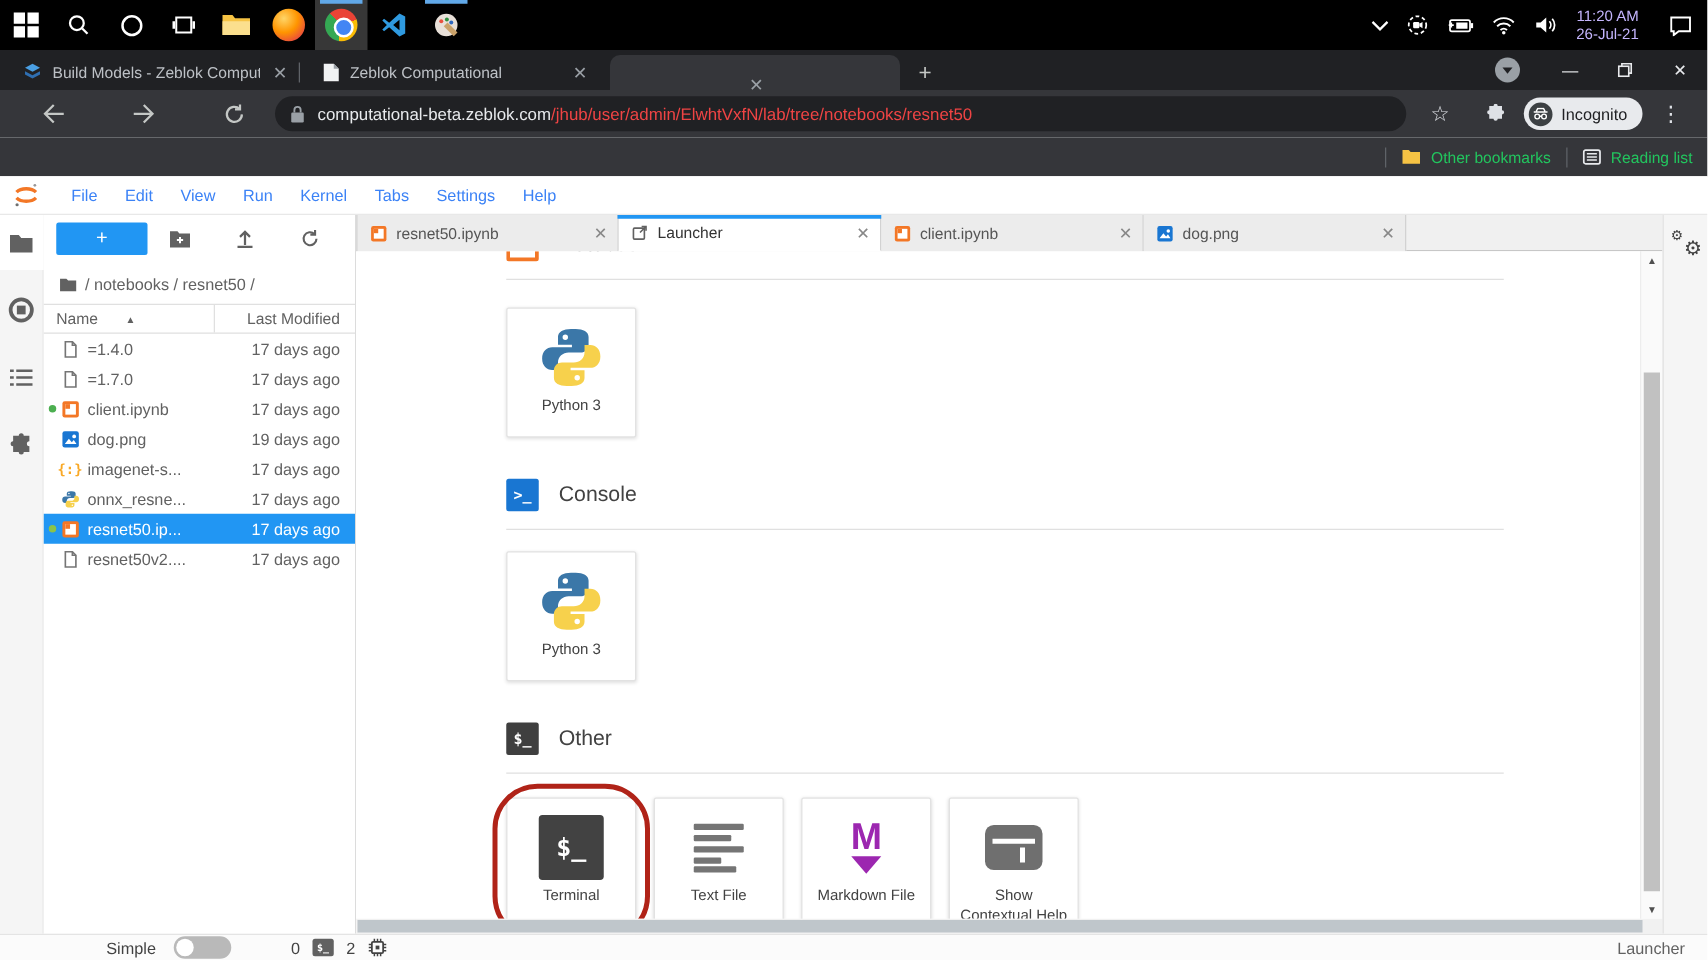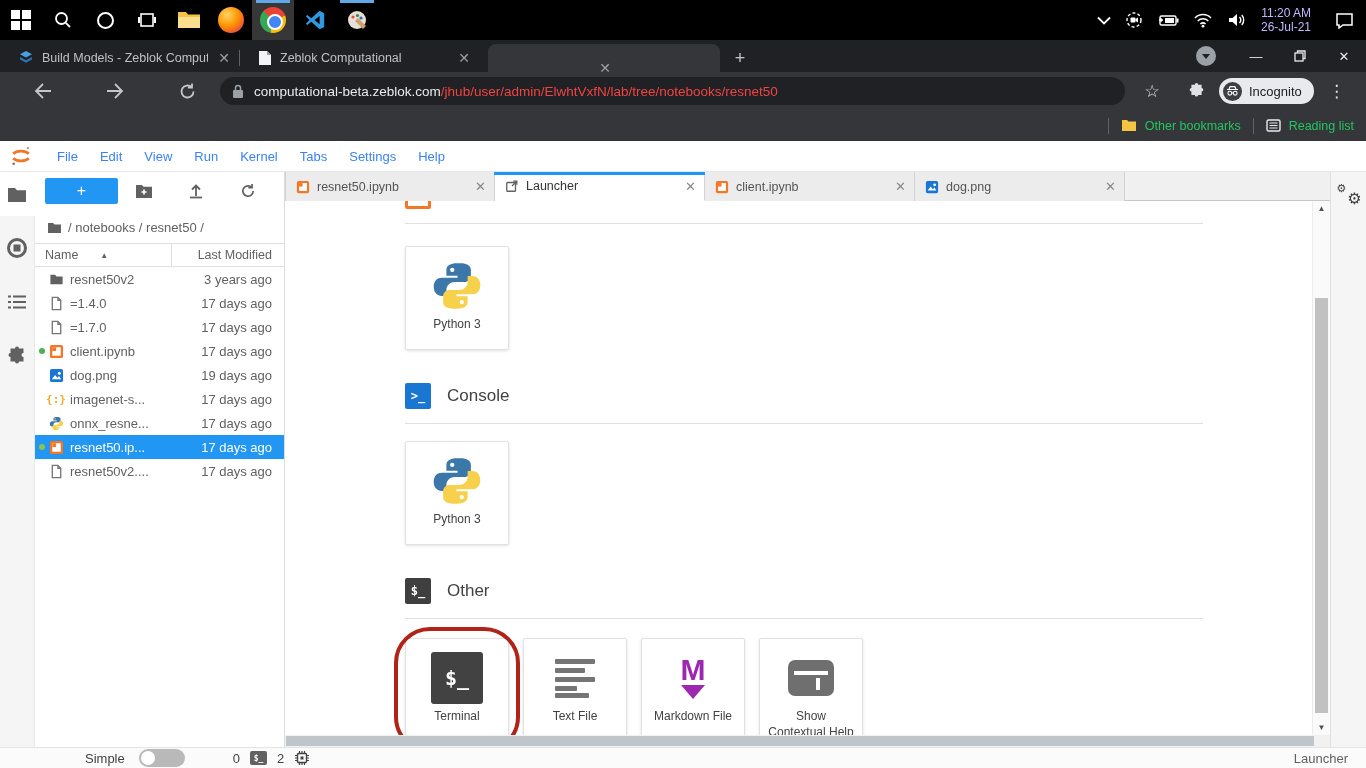--- a/index.html
+++ b/index.html
@@ -460,30 +460,20 @@
           <span>/ notebooks / resnet50 /</span>
         </div>
         <div class="listhead">
           <span class="lh-name">
             <span>Name</span>
             <span class="sortcaret">▲</span>
           </span>
           <span class="lh-mod">Last Modified</span>
         </div>
 
-        <div class="frow">
-          <span class="dot"></span>
-          <span class="ficon">
-              <svg width="15" height="15">
-                <use href="#sym-folder"></use>
-              </svg>
-            </span>
-          <span class="fname">resnet50v2</span>
-          <span class="fmod">3 years ago</span>
-        </div>
         <div class="frow">
           <span class="dot"></span>
           <span class="ficon">
               <svg width="15" height="15" viewBox="0 0 16 16">
                 <use href="#sym-file"></use>
               </svg>
             </span>
           <span class="fname">=1.4.0</span>
           <span class="fmod">17 days ago</span>
         </div>

